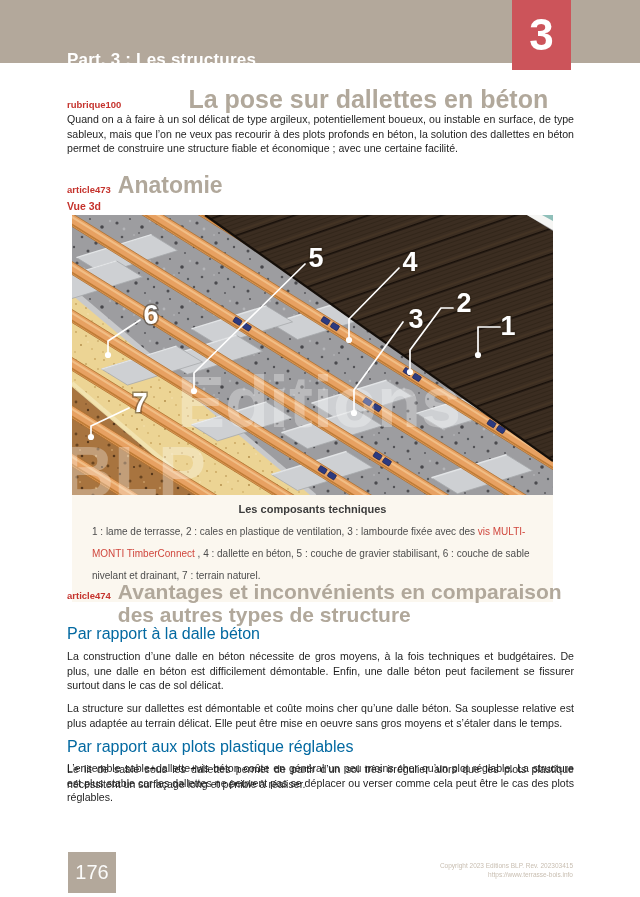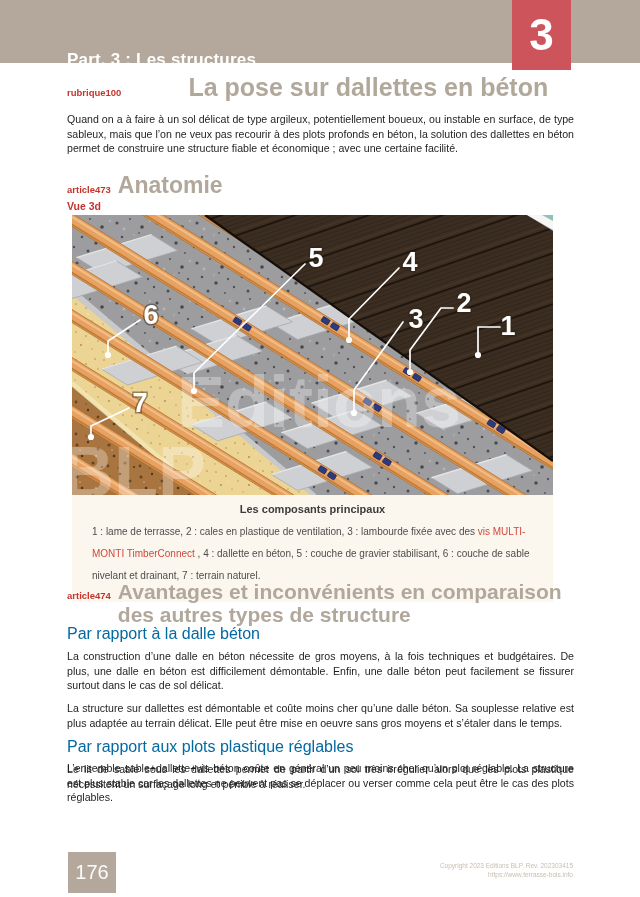--- a/index.html
+++ b/index.html
@@ -43,21 +43,21 @@
 </style>
 </head>
 <body>
 
 <div class="band"></div>
 <div class="band-title">Part. 3 : Les structures</div>
 <div class="chapter-box">
   <span>3</span>
 </div>
 
-<div class="h-row" style="top:74px;gap:24px;">
+<div class="h-row" style="top:86px;gap:24px;">
   <span class="h-label">rubrique100</span>
   <span class="h1-title">La pose sur dallettes en béton</span>
 </div>
 <div class="para" style="top:112px;">Quand on a à faire à un sol délicat de type argileux, potentiellement boueux, ou instable en surface, de type sableux, mais que l’on ne veux pas recourir à des plots profonds en béton, la solution des dallettes en béton permet de construire une structure fiable et économique ; avec une certaine facilité.</div>
 
 <div class="h-row" style="top:173px;">
   <span class="h-label">article473</span>
   <span class="h2-title">Anatomie</span>
 </div>
 <div class="vue" style="top:200px;">Vue 3d</div>
@@ -240,21 +240,21 @@
         <polyline points="68,105 36,126 36,140" fill="none" stroke="#ffffff" stroke-width="1.7" stroke-linecap="round" stroke-linejoin="round"></polyline>
         <circle cx="36" cy="140" r="3.1" fill="#ffffff"></circle>
         <text x="79" y="109" text-anchor="middle" class="callout-num">6</text>
         <polyline points="57,193 19,211 19,222" fill="none" stroke="#ffffff" stroke-width="1.7" stroke-linecap="round" stroke-linejoin="round"></polyline>
         <circle cx="19" cy="222" r="3.1" fill="#ffffff"></circle>
         <text x="68" y="197" text-anchor="middle" class="callout-num">7</text>
       </g>
   </svg>
 
   <div class="fig-caption">
-    <p class="cap-title">Les composants principaux</p>
+    <p class="cap-title">Les composants techniques</p>
     <p class="cap-legend"><span>1 : lame de terrasse, 2 : cales en plastique de ventilation, 3 : lambourde fixée avec des </span><span class="cap-link">vis MULTI-MONTI TimberConnect</span><span> , 4 : dallette en béton, 5 : couche de gravier stabilisant, 6 : couche de sable nivelant et drainant, 7 : terrain naturel.</span></p>
   </div>
 </div>
 
 <div class="h-row" style="top:581px;">
   <span class="h-label">article474</span>
   <span class="h2b-title">Avantages et inconvénients en comparaison des autres types de structure</span>
 </div>
 <div class="h3" style="top:625px;">Par rapport à la dalle béton</div>
 <div class="para" style="top:649px;">La construction d’une dalle en béton nécessite de gros moyens, à la fois techniques et budgétaires. De plus, une dalle en béton est difficilement démontable. Enfin, une dalle béton peut facilement se fissurer surtout dans le cas de sol délicat.</div>

